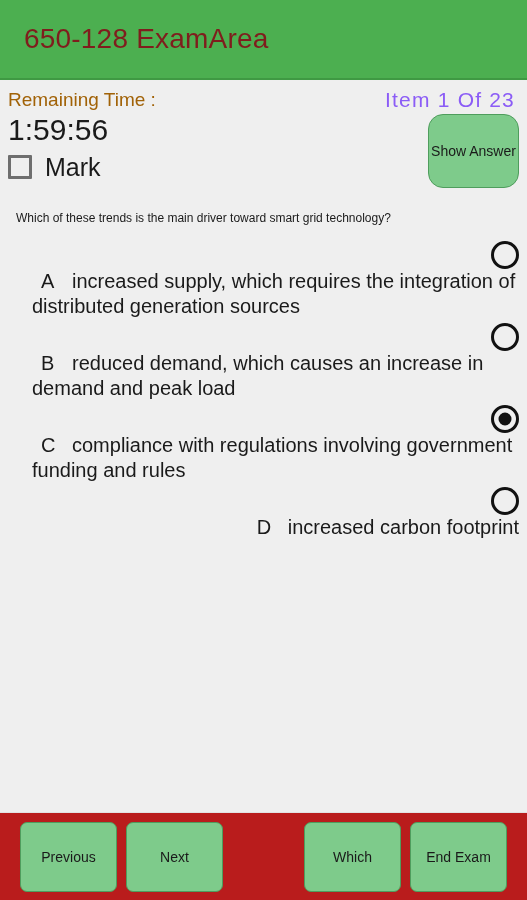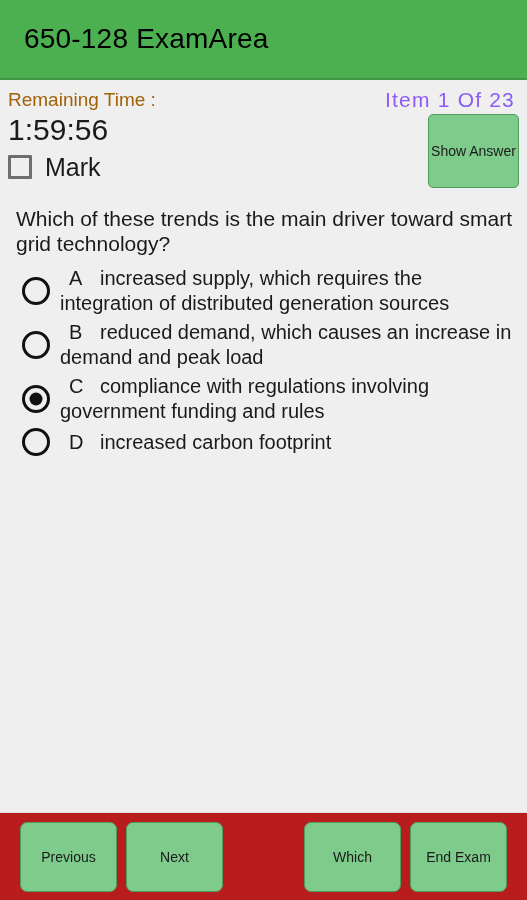--- a/index.html
+++ b/index.html
@@ -26,21 +26,21 @@
   .appbar {
     height: 80px;
     background: #4caf50;
     border-bottom: 2px solid #3f9943;
     display: flex;
     align-items: center;
     flex: 0 0 auto;
     box-sizing: border-box;
   }
   .appbar-title {
-    color: #000000;
+    color: #7f1d1d;
     font-size: 28px;
     font-weight: normal;
     letter-spacing: 0.2px;
     padding-left: 24px;
   }
 
   
   .status-row {
     display: flex;
     justify-content: space-between;
@@ -95,52 +95,53 @@
     line-height: 26px;
   }
   .show-answer {
     position: absolute;
     right: 8px;
     top: 2px;
     width: 91px;
     height: 74px;
     background: #7ecb8b;
     border: 1px solid #4f9d5d;
-    border-radius: 5px;
+    border-radius: 15px;
     display: flex;
     align-items: center;
     justify-content: center;
     font-size: 14px;
     color: #1a1a1a;
     box-sizing: border-box;
     cursor: pointer;
   }
 
   
   .question-area {
     flex: 1 1 auto;
     padding: 0 8px;
     overflow: hidden;
   }
   .question-text {
-    font-size: 21px;
+    font-size: 12px;
     line-height: 25px;
     color: #1a1a1a;
     padding: 2px 6px 4px 8px;
   }
 
   
   .options {
     margin-top: 4px;
   }
   .option {
     display: flex;
-    align-items: center;
+    align-items: flex-end;
     padding: 2px 0 2px 14px;
     cursor: pointer;
+    flex-direction: column;
   }
   .radio {
     width: 28px;
     height: 28px;
     border: 3px solid #111111;
     border-radius: 50%;
     box-sizing: border-box;
     flex: 0 0 auto;
     position: relative;
     background: transparent;

